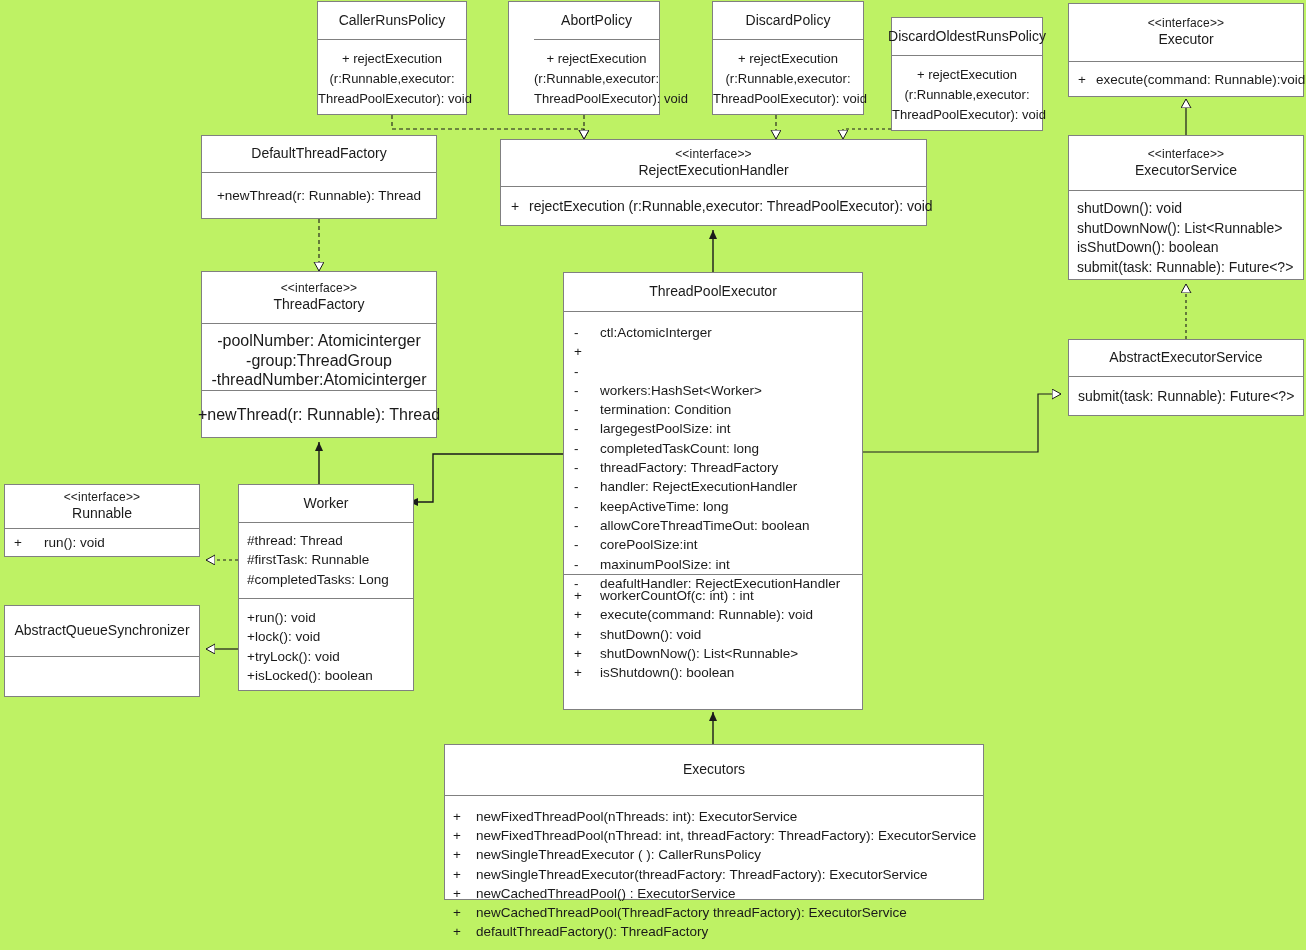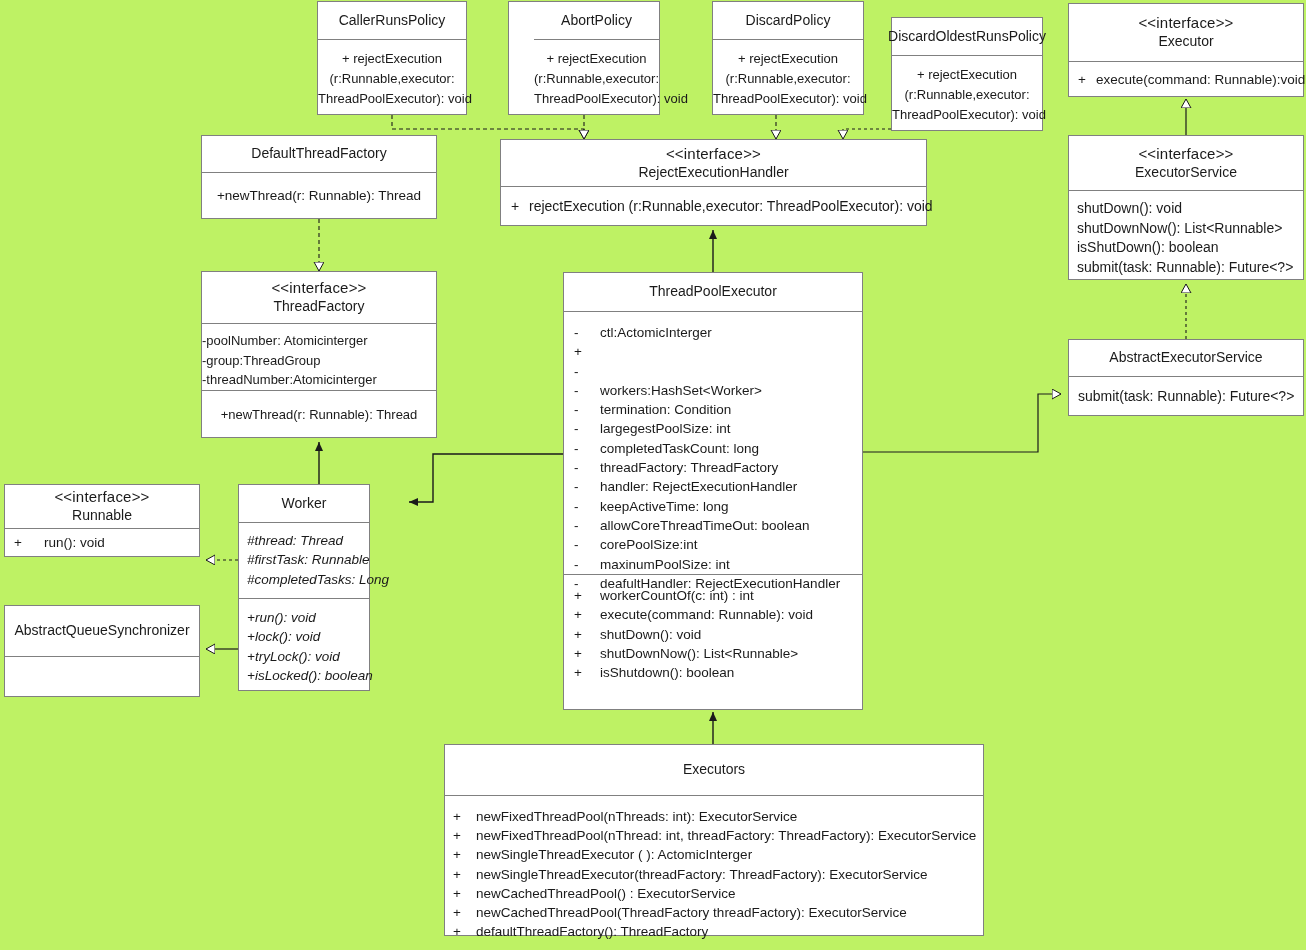--- a/index.html
+++ b/index.html
@@ -34,21 +34,21 @@
   }
   .compartment:last-child{border-bottom:none;}
   .c-title{
     display:flex;
     flex-direction:column;
     align-items:center;
     justify-content:center;
     text-align:center;
     line-height:1.25;
   }
-  .stereotype{font-size:15px;letter-spacing:.2px;}
+  .stereotype{font-size:12px;letter-spacing:.2px;}
   .cname{font-size:14px;}
   .c-body{padding:7px 0 7px 0;}
   .row{
     font-size:13.5px;
     line-height:19.3px;
     white-space:nowrap;
     display:flex;
   }
   .row .vis{
     display:inline-block;
@@ -65,23 +65,23 @@
   #box-discard-policy{left:700px;top:1px;width:152px;height:114px;margin-left:12px;}
   #box-discard-oldest-runs-policy{left:891px;top:17px;width:152px;height:114px;}
   #box-executor{left:1068px;top:3px;width:236px;height:94px;}
   #box-default-thread-factory{left:201px;top:135px;width:236px;height:84px;}
   #box-reject-execution-handler{left:500px;top:139px;width:427px;height:87px;}
   #box-executor-service{left:1068px;top:135px;width:236px;height:145px;}
   #box-thread-factory{left:201px;top:271px;width:236px;height:167px;}
   #box-thread-pool-executor{left:563px;top:272px;width:300px;height:438px;}
   #box-abstract-executor-service{left:1068px;top:339px;width:236px;height:77px;}
   #box-runnable{left:4px;top:484px;width:196px;height:73px;}
-  #box-worker{left:238px;top:484px;width:132px;height:207px;}
+  #box-worker{left:238px;top:484px;width:176px;height:207px;}
   #box-abstract-queue-synchronizer{left:4px;top:605px;width:196px;height:92px;}
-  #box-executors{left:444px;top:744px;width:540px;height:192px;}
+  #box-executors{left:444px;top:744px;width:540px;height:156px;}
 
   
   .policy .c-title{height:38px;}
   .policy .c-body{height:75px;padding-top:9px;}
   .policy .plain{font-size:13px;line-height:20px;text-align:center;}
 
   #box-executor .c-title{height:58px;}
   #box-executor .c-body{height:35px;padding:0;display:flex;align-items:center;}
   #box-executor .row{font-size:13.5px;padding-left:9px;}
 
@@ -92,41 +92,41 @@
   #box-reject-execution-handler .c-body{height:39px;padding:0;display:flex;align-items:center;}
   #box-reject-execution-handler .row{padding-left:10px;font-size:14px;}
 
   #box-executor-service .c-title{height:55px;}
   #box-executor-service .c-body{height:89px;padding:8px 0 0 0;}
   #box-executor-service .row{padding-left:8px;font-size:14px;line-height:19.5px;}
 
   #box-thread-factory .c-title{height:52px;}
   #box-thread-factory .c-attrs{height:67px;padding-top:7px;box-sizing:border-box;border-bottom:1px solid #808080;}
   #box-thread-factory .c-body{height:47px;padding:0;display:flex;align-items:center;justify-content:center;}
-  #box-thread-factory .plain{text-align:left;font-size:13px;line-height:19.5px;}
+  #box-thread-factory .plain{text-align:center;font-size:16px;line-height:19.5px;}
 
   #box-thread-pool-executor .c-title{height:39px;}
   #box-thread-pool-executor .c-attrs{height:263px;padding-top:11px;box-sizing:border-box;border-bottom:1px solid #808080;}
   #box-thread-pool-executor .c-body{height:135px;padding-top:11px;}
   #box-thread-pool-executor .row{padding-left:10px;}
   #box-thread-pool-executor .row .vis{width:26px;flex:0 0 26px;}
 
   #box-abstract-executor-service .c-title{height:37px;}
   #box-abstract-executor-service .c-body{height:39px;padding:0;display:flex;align-items:center;}
   #box-abstract-executor-service .row{padding-left:9px;font-size:14px;}
 
   #box-runnable .c-title{height:44px;}
   #box-runnable .c-body{height:28px;padding:0;display:flex;align-items:center;}
   #box-runnable .row{padding-left:9px;}
   #box-runnable .row .vis{width:30px;flex:0 0 30px;}
 
   #box-worker .c-title{height:38px;}
   #box-worker .c-attrs{height:76px;padding-top:8px;box-sizing:border-box;border-bottom:1px solid #808080;}
   #box-worker .c-body{height:92px;padding-top:9px;}
-  #box-worker .plain{padding-left:8px;font-size:13.5px;font-style:italic;}
+  #box-worker .plain{padding-left:8px;font-size:13.5px;}
 
   #box-abstract-queue-synchronizer .c-title{height:51px;}
   #box-abstract-queue-synchronizer .c-body{height:40px;}
 
   #box-executors .c-title{height:51px;}
   #box-executors .c-body{height:152px;padding-top:11px;}
   #box-executors .row{padding-left:8px;font-size:13.5px;line-height:19.2px;}
   #box-executors .row .vis{width:23px;flex:0 0 23px;}
 </style>
 </head>
@@ -439,21 +439,21 @@
       <div class="row">
           <span class="vis">+</span>
           <span class="sig">newFixedThreadPool(nThreads: int): ExecutorService</span>
         </div>
       <div class="row">
           <span class="vis">+</span>
           <span class="sig">newFixedThreadPool(nThread: int, threadFactory: ThreadFactory): ExecutorService</span>
         </div>
       <div class="row">
           <span class="vis">+</span>
-          <span class="sig"> newSingleThreadExecutor ( ): ActomicInterger</span>
+          <span class="sig"> newSingleThreadExecutor ( ): CallerRunsPolicy</span>
         </div>
       <div class="row">
           <span class="vis">+</span>
           <span class="sig">newSingleThreadExecutor(threadFactory: ThreadFactory): ExecutorService</span>
         </div>
       <div class="row">
           <span class="vis">+</span>
           <span class="sig">newCachedThreadPool() : ExecutorService</span>
         </div>
       <div class="row">

